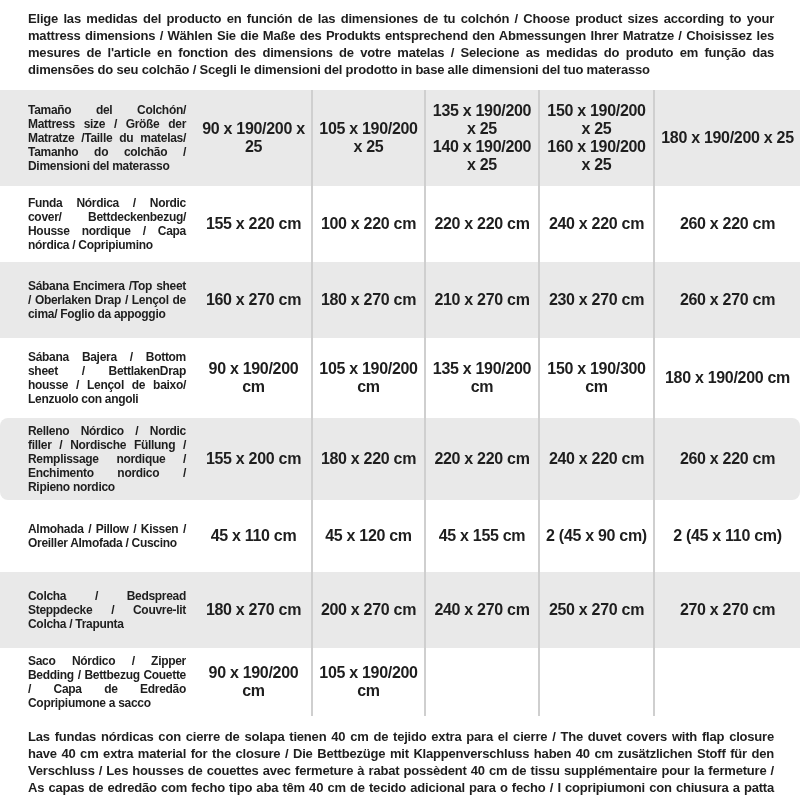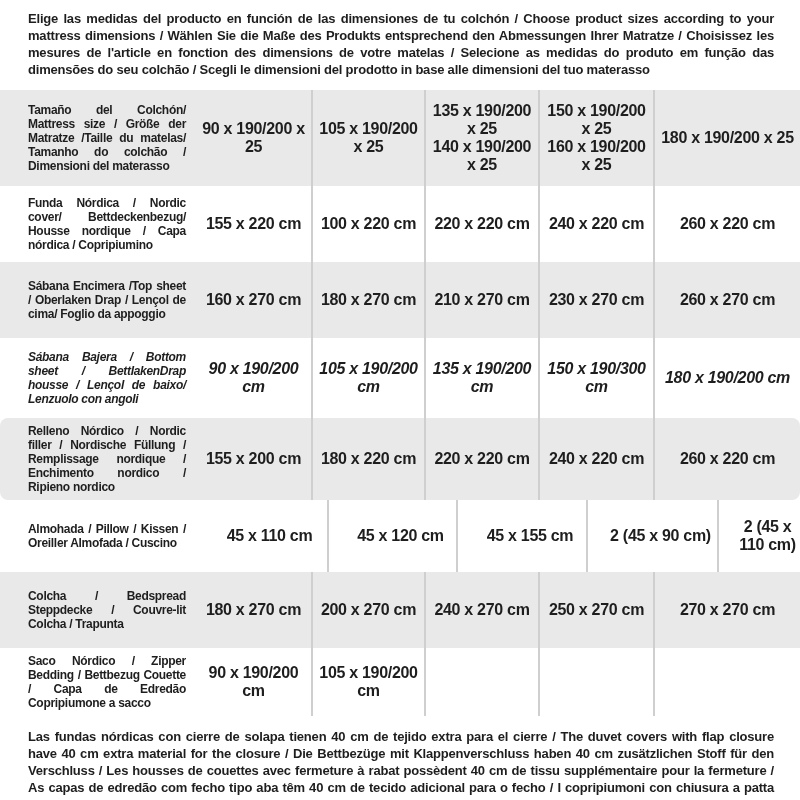--- a/index.html
+++ b/index.html
@@ -59,23 +59,23 @@
   }
   .cell.label span {
     display: block;
     width: 100%;
     text-align: justify;
   }
   
   .row.r1 { min-height: 88px; }
   .row.r2 { min-height: 76px; }
   .row.r3 { min-height: 76px; }
-  .row.r4 { min-height: 80px; font-style: italic; }
+  .row.r4 { min-height: 80px; }
   .row.r5 { min-height: 80px; border-radius: 8px; }
-  .row.r6 { min-height: 72px; gap: 16px; }
+  .row.r6 { min-height: 72px; }
   .row.r7 { min-height: 76px; }
   .row.r8 { min-height: 64px; }
 </style>
 </head>
 <body>
 
 <div class="intro">Elige las medidas del producto en función de las dimensiones de tu colchón / Choose product sizes according to your mattress dimensions / Wählen Sie die Maße des Produkts entsprechend den Abmessungen Ihrer Matratze / Choisissez les mesures de l'article en fonction des dimensions de votre matelas / Selecione as medidas do produto em função das dimensões do seu colchão / Scegli le dimensioni del prodotto in base alle dimensioni del tuo materasso</div>
 
 <div class="size-table">
 

